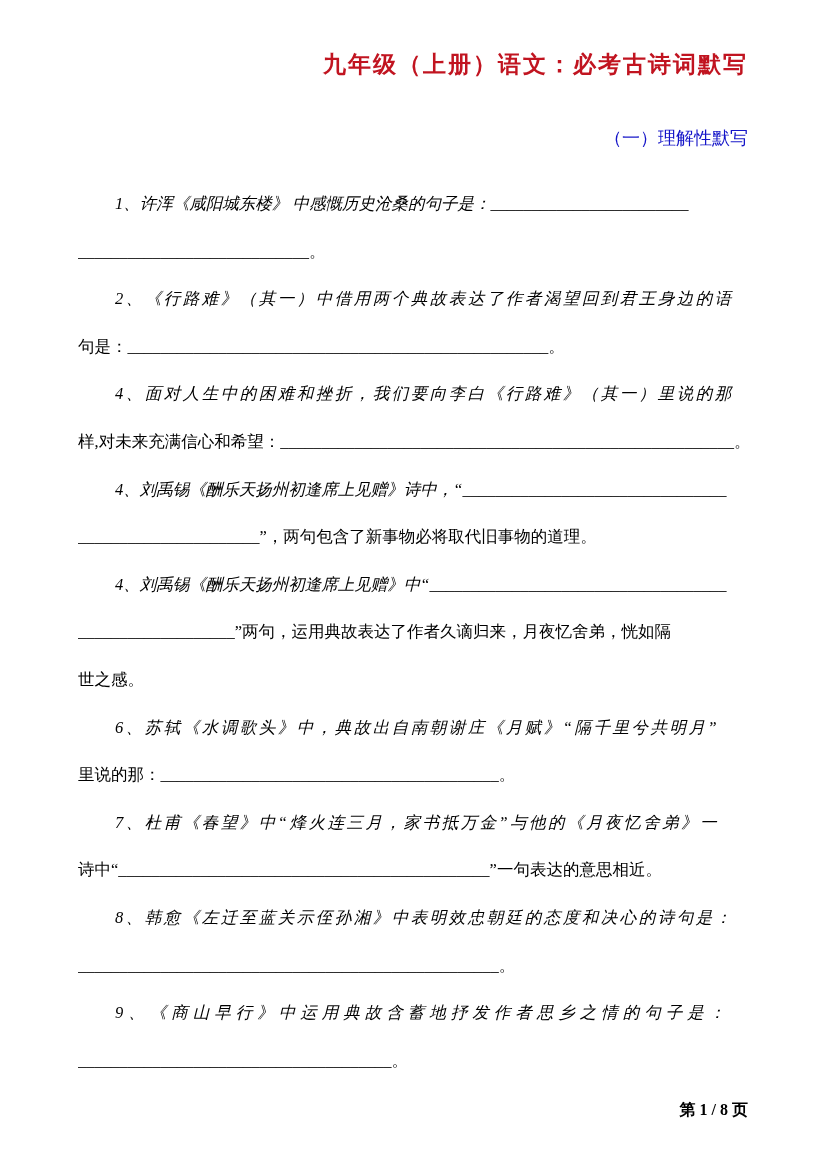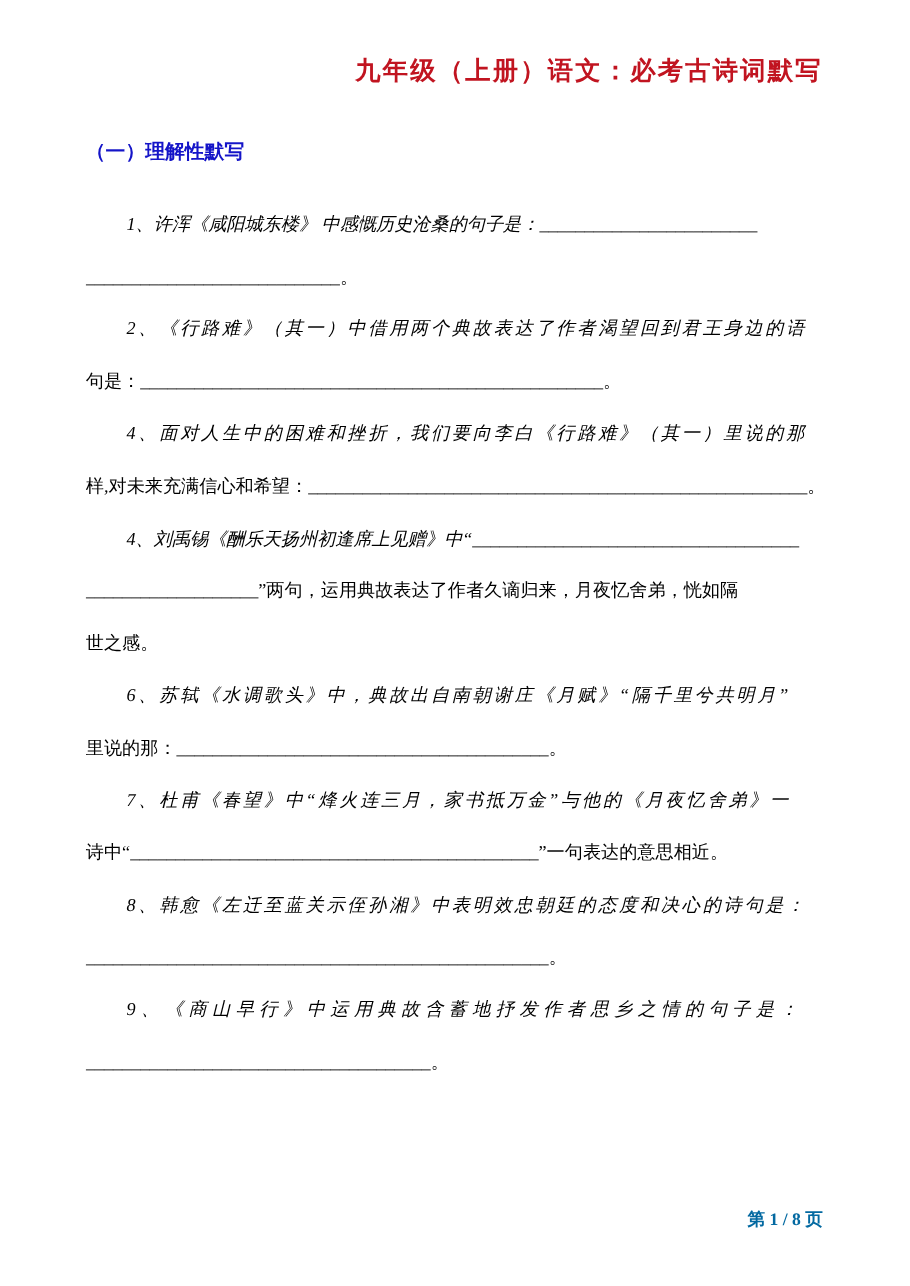--- a/index.html
+++ b/index.html
@@ -27,22 +27,23 @@
     font-size: 23px;
     line-height: 30px;
     font-weight: bold;
     letter-spacing: 2px;
     color: var(--title_color, #c00000);
   }
   .section {
     margin: 46px 0 0 0;
     font-size: 18px;
     line-height: 24px;
-    font-weight: bold;
+    font-weight: normal;
     color: var(--section_color, #0000cc);
+    text-align: right;
   }
   .content {
     margin-top: 30px;
     font-size: 16.5px;
   }
   .line {
     height: 47.6px;
     line-height: 47.6px;
     white-space: nowrap;
     overflow: hidden;
@@ -50,21 +51,21 @@
   .indent { padding-left: 37px; font-style: italic; }
   .spread-sm { letter-spacing: 2.5px; }
   .spread-lg { letter-spacing: 5px; }
   .footer {
     position: absolute;
     top: 1098px;
     right: 79px;
     font-size: 16px;
     line-height: 24px;
     font-weight: bold;
-    color: #0369a1;
+    color: #000000;
   }
 </style>
 </head>
 <body>
 
 <div class="page">
 
   <h1 class="title">九年级（上册）语文：必考古诗词默写</h1>
 
   <h2 class="section">（一）理解性默写</h2>
@@ -79,20 +80,24 @@
     <div>
       <div class="line indent spread-sm">2、《行路难》（其一）中借用两个典故表达了作者渴望回到君王身边的语</div>
       <div class="line">句是：___________________________________________________。</div>
     </div>
 
     <div>
       <div class="line indent spread-sm">4、面对人生中的困难和挫折，我们要向李白《行路难》（其一）里说的那</div>
       <div class="line">样,对未来充满信心和希望：_______________________________________________________。</div>
     </div>
 
+    <div>
+      <div class="line indent">4、刘禹锡《酬乐天扬州初逢席上见赠》诗中，“________________________________</div>
+      <div class="line">______________________”，两句包含了新事物必将取代旧事物的道理。</div>
+    </div>
 
     <div>
       <div class="line indent">4、刘禹锡《酬乐天扬州初逢席上见赠》中“____________________________________</div>
       <div class="line">___________________”两句，运用典故表达了作者久谪归来，月夜忆舍弟，恍如隔</div>
       <div class="line">世之感。</div>
     </div>
 
     <div>
       <div class="line indent spread-sm">6、苏轼《水调歌头》中，典故出自南朝谢庄《月赋》“隔千里兮共明月”</div>
       <div class="line">里说的那：_________________________________________。</div>

